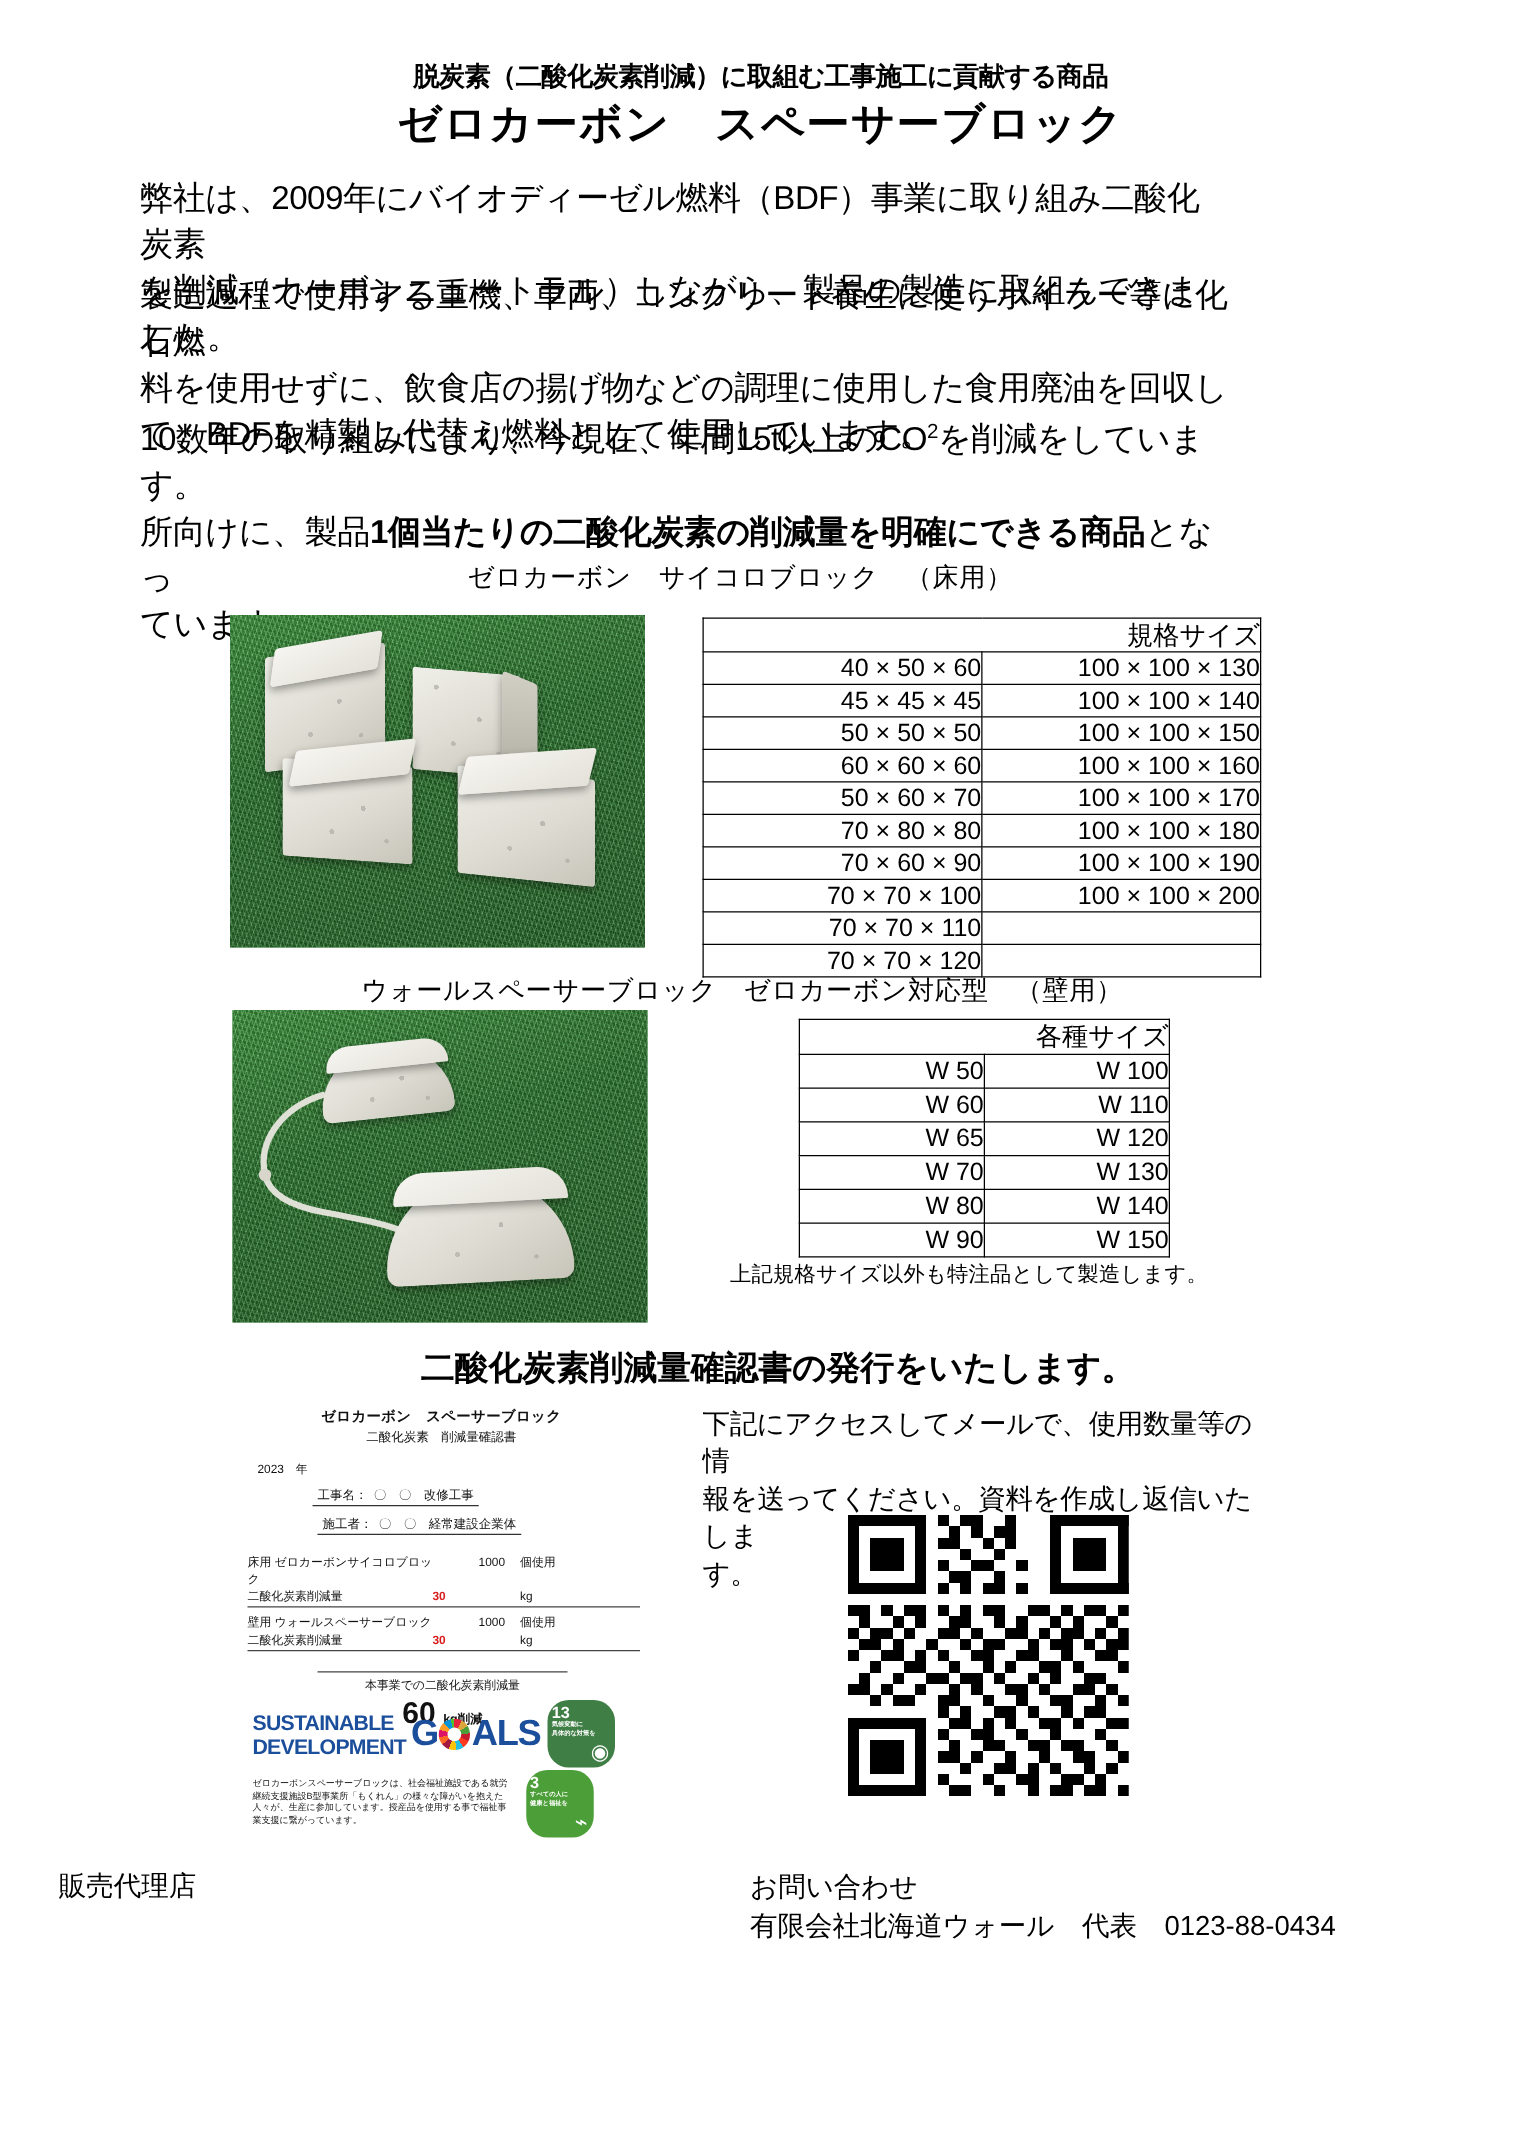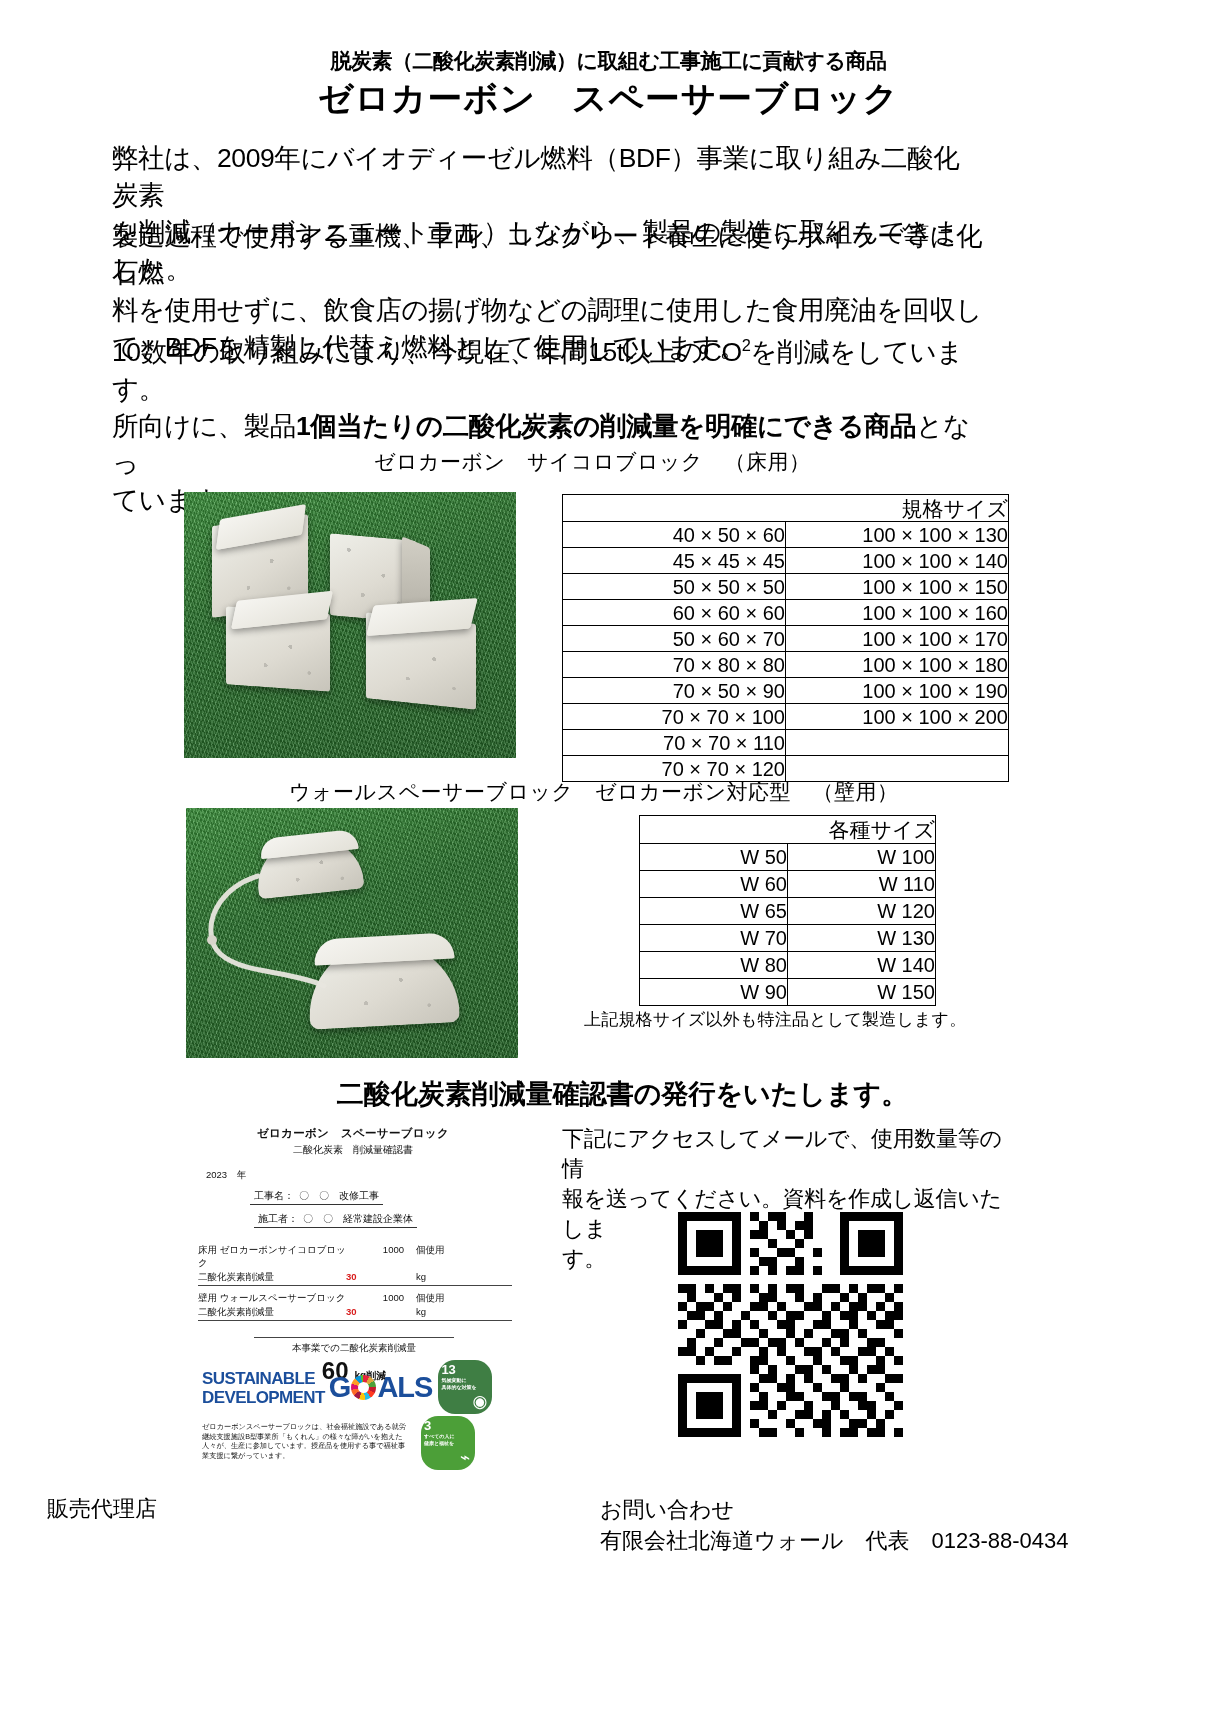--- a/index.html
+++ b/index.html
@@ -346,21 +346,21 @@
         </tr>
         <tr>
           <td>50 ×  60 ×  70</td>
           <td>100 × 100 × 170</td>
         </tr>
         <tr>
           <td>70 ×  80 ×  80</td>
           <td>100 × 100 × 180</td>
         </tr>
         <tr>
-          <td>70 ×  50 ×  90</td>
+          <td>70 ×  60 ×  90</td>
           <td>100 × 100 × 190</td>
         </tr>
         <tr>
           <td>70 ×  70 × 100</td>
           <td>100 × 100 × 200</td>
         </tr>
         <tr>
           <td>70 ×  70 × 110</td>
           <td></td>
         </tr>

